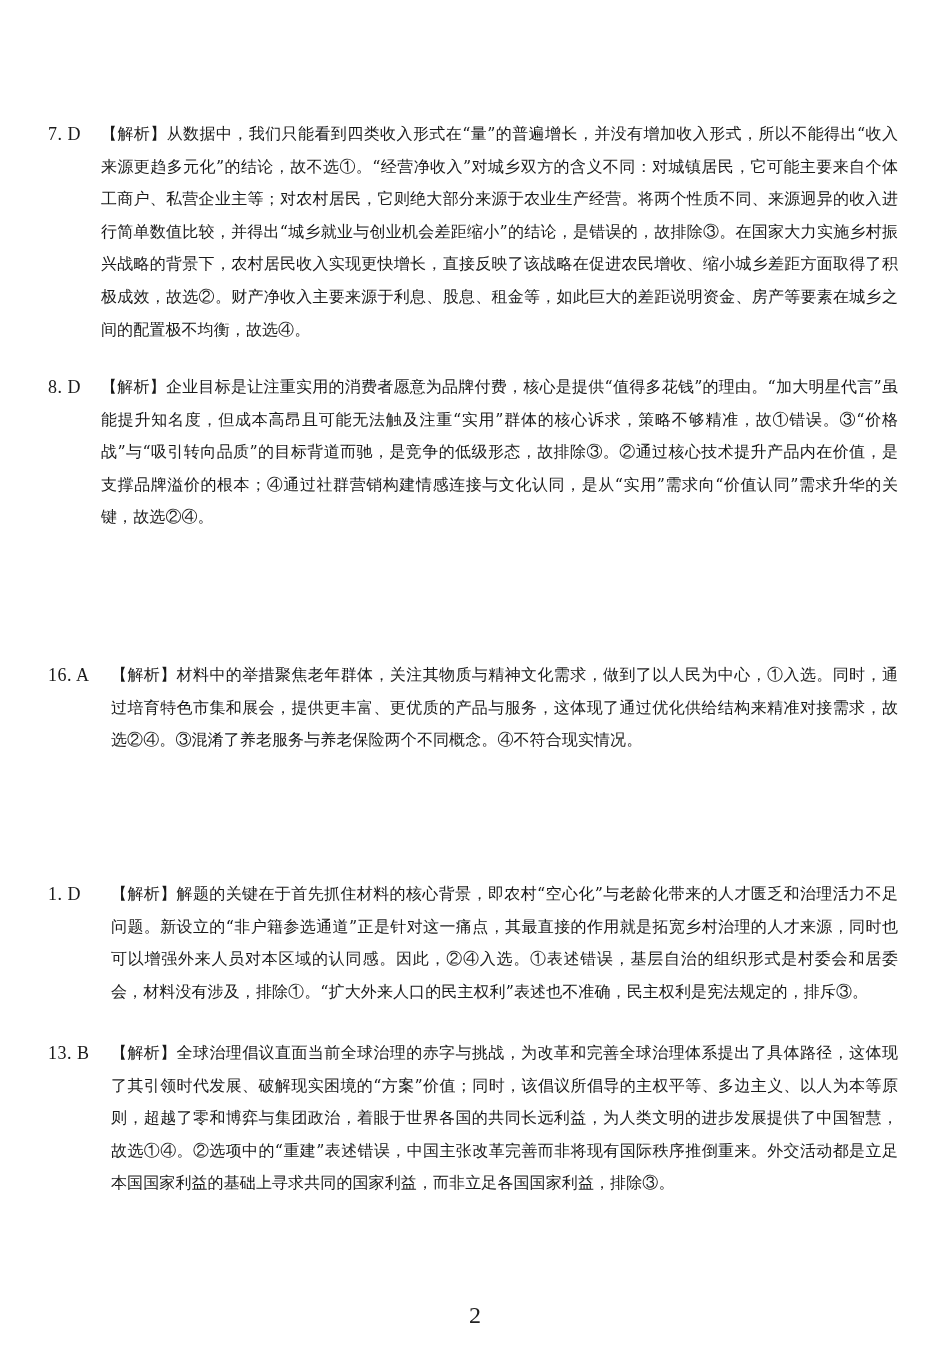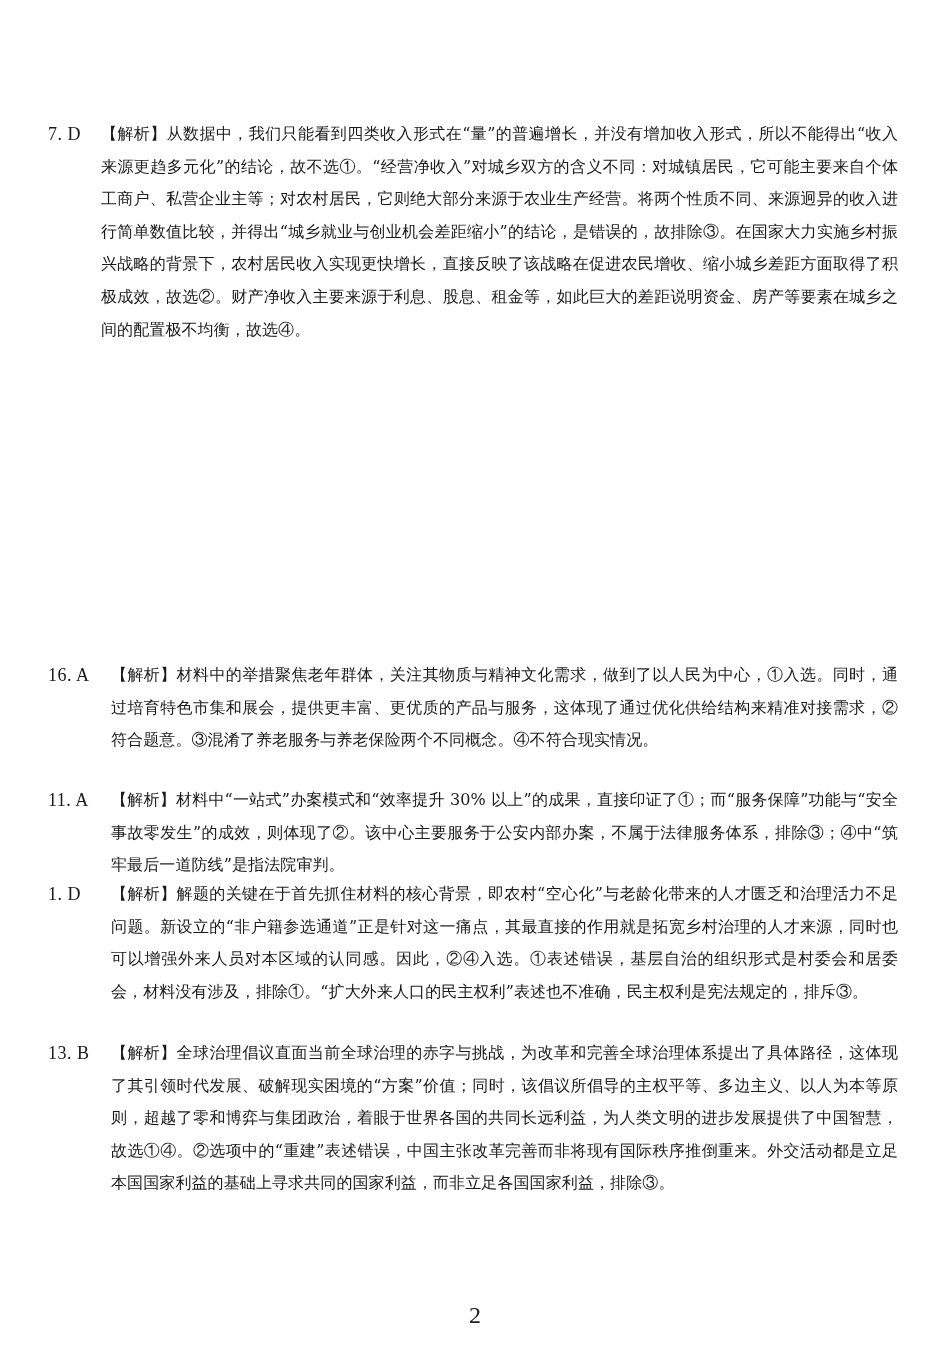--- a/index.html
+++ b/index.html
@@ -29,31 +29,31 @@
 </head>
 <body>
 
 <div class="page">
 
   <div class="item one" style="top:118px;">
     <div class="label">7. D</div>
     <div class="body">【解析】从数据中，我们只能看到四类收入形式在“量”的普遍增长，并没有增加收入形式，所以不能得出“收入来源更趋多元化”的结论，故不选①。“经营净收入”对城乡双方的含义不同：对城镇居民，它可能主要来自个体工商户、私营企业主等；对农村居民，它则绝大部分来源于农业生产经营。将两个性质不同、来源迥异的收入进行简单数值比较，并得出“城乡就业与创业机会差距缩小”的结论，是错误的，故排除③。在国家大力实施乡村振兴战略的背景下，农村居民收入实现更快增长，直接反映了该战略在促进农民增收、缩小城乡差距方面取得了积极成效，故选②。财产净收入主要来源于利息、股息、租金等，如此巨大的差距说明资金、房产等要素在城乡之间的配置极不均衡，故选④。</div>
   </div>
 
+  <div class="item one" style="top:371px;">
+    <div class="label">8. D</div>
+    <div class="body">【解析】企业目标是让注重实用的消费者愿意为品牌付费，核心是提供“值得多花钱”的理由。“加大明星代言”虽能提升知名度，但成本高昂且可能无法触及注重“实用”群体的核心诉求，策略不够精准，故①错误。③“价格战”与“吸引转向品质”的目标背道而驰，是竞争的低级形态，故排除③。②通过核心技术提升产品内在价值，是支撑品牌溢价的根本；④通过社群营销构建情感连接与文化认同，是从“实用”需求向“价值认同”需求升华的关键，故选②④。</div>
+  </div>
 
 
   <div class="item two" style="top:659px;">
     <div class="label">16. A</div>
-    <div class="body">【解析】材料中的举措聚焦老年群体，关注其物质与精神文化需求，做到了以人民为中心，①入选。同时，通过培育特色市集和展会，提供更丰富、更优质的产品与服务，这体现了通过优化供给结构来精准对接需求，②符合题意。③混淆了养老服务与养老保险两个不同概念。④不符合现实情况。</div>
+    <div class="body">【解析】材料中的举措聚焦老年群体，关注其物质与精神文化需求，做到了以人民为中心，①入选。同时，通过培育特色市集和展会，提供更丰富、更优质的产品与服务，这体现了通过优化供给结构来精准对接需求，故选②④。③混淆了养老服务与养老保险两个不同概念。④不符合现实情况。</div>
   </div>
 
-  <div class="item two" style="top:784px;">
-    <div class="label">11. A</div>
-    <div class="body">【解析】材料中“一站式”办案模式和“效率提升 30% 以上”的成果，直接印证了①；而“服务保障”功能与“安全事故零发生”的成效，则体现了②。该中心主要服务于公安内部办案，不属于法律服务体系，排除③；④中“筑牢最后一道防线”是指法院审判。</div>
-  </div>
 
   <div class="item two" style="top:878px;">
     <div class="label">1. D</div>
     <div class="body">【解析】解题的关键在于首先抓住材料的核心背景，即农村“空心化”与老龄化带来的人才匮乏和治理活力不足问题。新设立的“非户籍参选通道”正是针对这一痛点，其最直接的作用就是拓宽乡村治理的人才来源，同时也可以增强外来人员对本区域的认同感。因此，②④入选。①表述错误，基层自治的组织形式是村委会和居委会，材料没有涉及，排除①。“扩大外来人口的民主权利”表述也不准确，民主权利是宪法规定的，排斥③。</div>
   </div>
 
   <div class="item two" style="top:1037px;">
     <div class="label">13. B</div>
     <div class="body">【解析】全球治理倡议直面当前全球治理的赤字与挑战，为改革和完善全球治理体系提出了具体路径，这体现了其引领时代发展、破解现实困境的“方案”价值；同时，该倡议所倡导的主权平等、多边主义、以人为本等原则，超越了零和博弈与集团政治，着眼于世界各国的共同长远利益，为人类文明的进步发展提供了中国智慧，故选①④。②选项中的“重建”表述错误，中国主张改革完善而非将现有国际秩序推倒重来。外交活动都是立足本国国家利益的基础上寻求共同的国家利益，而非立足各国国家利益，排除③。</div>
   </div>

